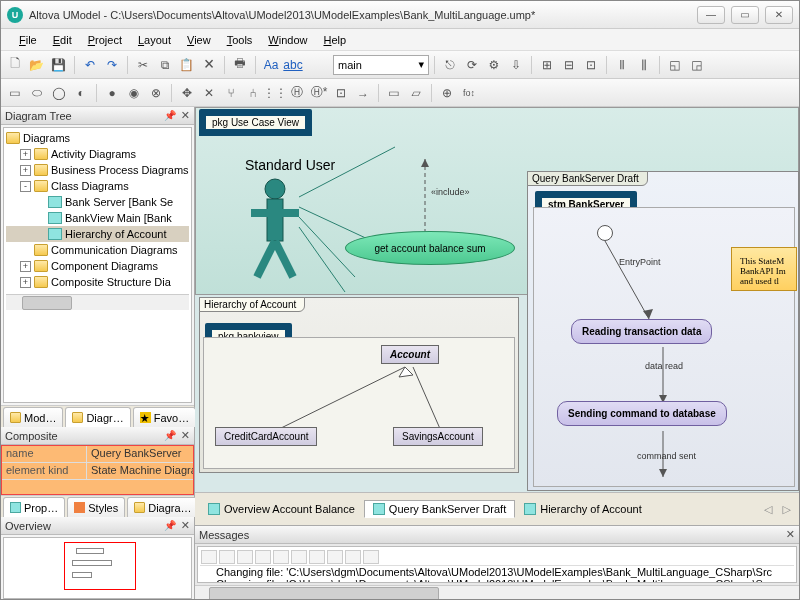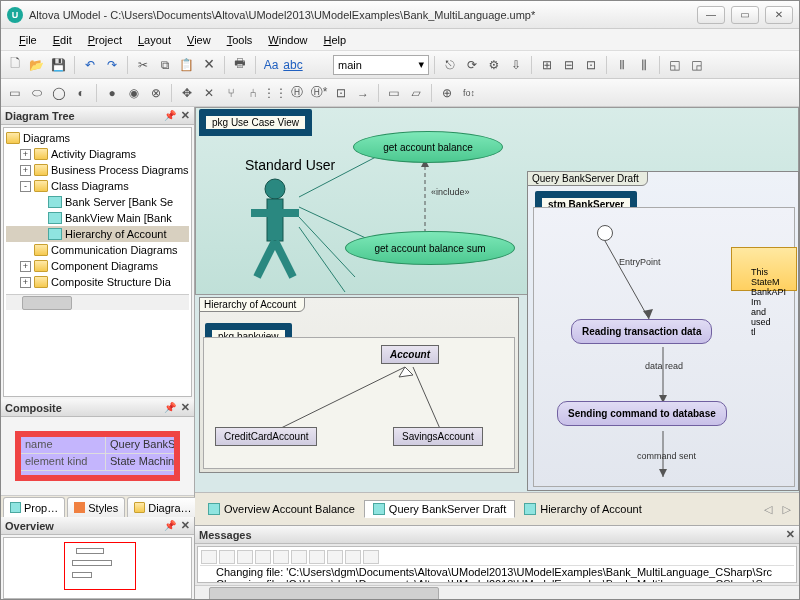--- a/index.html
+++ b/index.html
@@ -11,51 +11,51 @@
 .winbtn { width: 28px; height: 18px; border: 1px solid #bbb; border-radius: 3px; background: linear-gradient(#fff,#e8e8e8); display:flex;align-items:center;justify-content:center; color:#555; font-size:10px; }
 .menubar { height: 22px; background: #f4f4f4; display: flex; align-items: center; padding: 0 12px; gap: 4px; border-bottom: 1px solid #ddd; }
 .menuitem { padding: 2px 6px; text-decoration: underline; text-decoration-color: transparent; }
 .menuitem::first-letter { text-decoration: underline; }
 .toolbar { height: 28px; background: linear-gradient(#fafafa,#e8e8e8); border-bottom: 1px solid #ccc; display: flex; align-items: center; padding: 0 4px; gap: 2px; }
 .tbtn { width: 20px; height: 20px; display:flex;align-items:center;justify-content:center; color:#555; border-radius:2px; font-size:12px; }
 .sep { width:1px; height:18px; background:#ccc; margin:0 3px; }
 .combo { width: 96px; height: 20px; border:1px solid #aaa; background:#fff; display:flex; align-items:center; padding:0 4px; font-size:11px; justify-content:space-between;margin-left:28px; }
 .main { display:flex; height: calc(600px - 28px - 22px - 28px - 28px); }
 .leftcol { width: 194px; display:flex; flex-direction:column; border-right:1px solid #aaa; background:#f4f4f4; }
-.panel-header { height: 18px; background: linear-gradient(#f8f8f8,#dcdcdc); border-bottom:1px solid #bbb; display:flex; align-items:center; padding:8px 4px; font-weight:bold; color:#333; }
+.panel-header { height: 18px; background: linear-gradient(#f8f8f8,#dcdcdc); border-bottom:1px solid #bbb; display:flex; align-items:center; padding:8px 4px; font-weight:normal; color:#333; }
 .panel-header .pin { margin-left:auto; font-size:10px; color:#555; margin-right:4px; }
 .panel-header .x { font-size:11px; color:#555; }
 .tree { flex:1; background:#fff; border:1px solid #bbb; margin:2px; overflow:auto; font-size:11px; padding:2px; }
 .tree-row { display:flex; align-items:center; height:16px; white-space:nowrap; }
 .tree-row .exp { width:11px; height:11px; border:1px solid #888; display:inline-flex;align-items:center;justify-content:center; font-size:9px; margin-right:3px; color:#444; background:#fff; }
 .tree-row .ficon { width:14px; height:12px; margin-right:3px; display:inline-block; }
 .folder { background:linear-gradient(#ffe9a8,#f5c94f); border:1px solid #c9a030; border-radius:1px; }
 .cyan { background:#8fe4e0; border:1px solid #4aa8a0; }
 .selected { background:#d8d0c0; }
 .tabstrip { height: 22px; display:flex; align-items:flex-end; border-top:1px solid #ccc; background:#ece8dc; padding:0 2px; }
 .tab { height:20px; border:1px solid #bbb; border-bottom:none; background:linear-gradient(#fff,#eee); padding:0 6px; display:flex;align-items:center; gap:3px; font-size:10px; margin-right:2px; border-radius:3px 3px 0 0; }
 .tab .ic { width:11px; height:11px; }
-.props { background:#c4b5fd; border:6px solid #ef4444; margin:14px; }
+.props { background:#fdba74; border:1px solid #ef4444; margin:0; }
 .prow { display:flex; border-bottom:1px solid #ddd; height:17px; }
 .prow .k { width:85px; padding:1px 4px; color:#555; border-right:1px solid #ddd; }
 .prow .v { flex:1; padding:1px 4px; color:#333; white-space:nowrap; overflow:hidden; }
 .overview-box { background:#fff; border:1px solid #bbb; margin:2px; height:62px; position:relative; }
 .ov-rect { position:absolute; border:1px solid red; }
 .content { flex:1; display:flex; flex-direction:column; background:#e8e8e8; }
 .canvas-area { flex:1; position:relative; overflow:hidden; background:#d8e8e8; }
 .diagram-tab { position:absolute; background:#fafaf0; border:7px solid #0c4a6e; font-size:10px; padding:1px 6px; border-radius:2px 2px 0 0; }
 .canvas-region { position:absolute; background:linear-gradient(#e8f4f0,#d0e8e0); border:1px solid #999; }
 .use-case { position:absolute; background:linear-gradient(#7de8b8,#4cc890); border:1px solid #2a9060; border-radius:50%; display:flex;align-items:center;justify-content:center; font-size:10px; padding:4px 10px; text-align:center; }
 .actor { position:absolute; }
 .actor-label { font-size:14px; text-align:center; }
 .frame { position:absolute; background:linear-gradient(#eef4f8,#dde8f0); border:1px solid #888; }
 .frame-title { position:absolute; top:-1px; left:-1px; background:#fafaf0; border:1px solid #888; padding:1px 8px 1px 4px; font-size:10px; border-radius:0 0 6px 0; }
 .class-box { position:absolute; background:linear-gradient(#e8e4f0,#d0cce0); border:1px solid #666; padding:3px 8px; font-size:10px; text-align:center; }
 .state-box { position:absolute; background:linear-gradient(#e0dcf4,#c8c0e8); border:1px solid #7060a0; border-radius:10px; padding:6px 10px; font-size:10px; font-weight:bold; text-align:center; white-space:nowrap; }
-.note-box { position:absolute; background:linear-gradient(#ffe8a0,#ffd060); border:1px solid #c09020; padding:19px; font-size:9px; }
+.note-box { position:absolute; background:linear-gradient(#ffe8a0,#ffd060); border:1px solid #c09020; padding:8px; font-size:9px;font-family:Liberation Serif, serif; }
 .doc-tabs { height:20px; background:#ece8dc; border-top:1px solid #bbb; display:flex; align-items:center; padding:16px 4px; }
 .doc-tab { padding:2px 8px; display:flex; align-items:center; gap:4px; border:1px solid transparent; font-size:10px; }
 .doc-tab.active { background:#fff; border:1px solid #aaa; border-bottom-color:#fff; }
 .messages { height:76px; border-top:1px solid #aaa; display:flex;flex-direction:column; }
 .msg-body { flex:1; background:#fff; border:1px solid #bbb; margin:2px; overflow:hidden; font-size:10px; padding:2px; position:relative; }
 .msg-toolbar { display:flex; gap:2px; padding:1px; border-bottom:1px solid #ddd; }
 .msg-toolbar .mb { width:16px;height:14px;border:1px solid #ccc; background:#f4f4f4; }
 .hscroll { height:16px; background:#f0f0f0; border-top:1px solid #ccc; position:relative; }
 .hscroll .thumb { position:absolute; height:14px; top:1px; background:#d0d0d0; border:1px solid #aaa; border-radius:2px; }
 svg.actor-svg { display:block; }
@@ -209,20 +209,34 @@
           <div class="tree-row" style="padding-left: 14px;">
             <span class="exp">+</span>
             <span class="ficon folder"></span>
             <span>Composite Structure Dia</span>
           </div>
         </div>
       <div class="hscroll" style="margin-top:4px">
           <div class="thumb" style="left:16px;width:50px"></div>
         </div>
     </div>
+    <div class="tabstrip">
+      <div class="tab">
+          <span class="ic folder"></span>
+          <span>Mod…</span>
+        </div>
+      <div class="tab" style="background:#fff">
+          <span class="ic folder"></span>
+          <span>Diagr…</span>
+        </div>
+      <div class="tab">
+          <span class="ic" style="background:#f0c000">★</span>
+          <span>Favo…</span>
+        </div>
+    </div>
 
     <div class="panel-header">
       <span>Composite</span>
       <span class="pin">📌</span>
       <span class="x">✕</span>
     </div>
     <div class="props" style="height:50px">
       <div class="prow">
           <div class="k">name</div>
           <div class="v">Query BankServer</div>
@@ -278,21 +292,20 @@
       </div>
 
       <svg style="position:absolute;left:0;top:0;width:600px;height:300px;pointer-events:none">
         <line x1="104" y1="90" x2="200" y2="40" stroke="#2a8070"></line>
         <line x1="104" y1="100" x2="190" y2="140" stroke="#2a8070"></line>
         <line x1="104" y1="110" x2="160" y2="170" stroke="#2a8070"></line>
         <line x1="104" y1="120" x2="150" y2="185" stroke="#2a8070"></line>
         <line x1="230" y1="52" x2="230" y2="124" stroke="#555" stroke-dasharray="4,3"></line>
         <polygon points="230,52 226,60 234,60" fill="#555"></polygon>
       </svg>
-      <div class="use-case" style="left:158px;top:24px;width:150px;height:32px">get account balance</div>
       <div class="arrow-label" style="left:236px;top:80px">«include»</div>
       <div class="use-case" style="left:150px;top:124px;width:170px;height:34px">get account balance sum</div>
 
       <div class="frame" style="left:4px;top:190px;width:320px;height:176px;background:linear-gradient(#f0f0ec,#e4e4dc)">
         <div class="frame-title">Hierarchy of Account</div>
       </div>
       <div class="diagram-tab" style="left:10px;top:216px">pkg bankview</div>
       <div style="position:absolute;left:8px;top:230px;width:312px;height:132px;border:1px solid #aaa;background:#f4f4ee"></div>
       <div class="class-box" style="left:186px;top:238px;font-style:italic;font-weight:bold">Account</div>
       <svg style="position:absolute;left:8px;top:230px;width:312px;height:132px;pointer-events:none">

